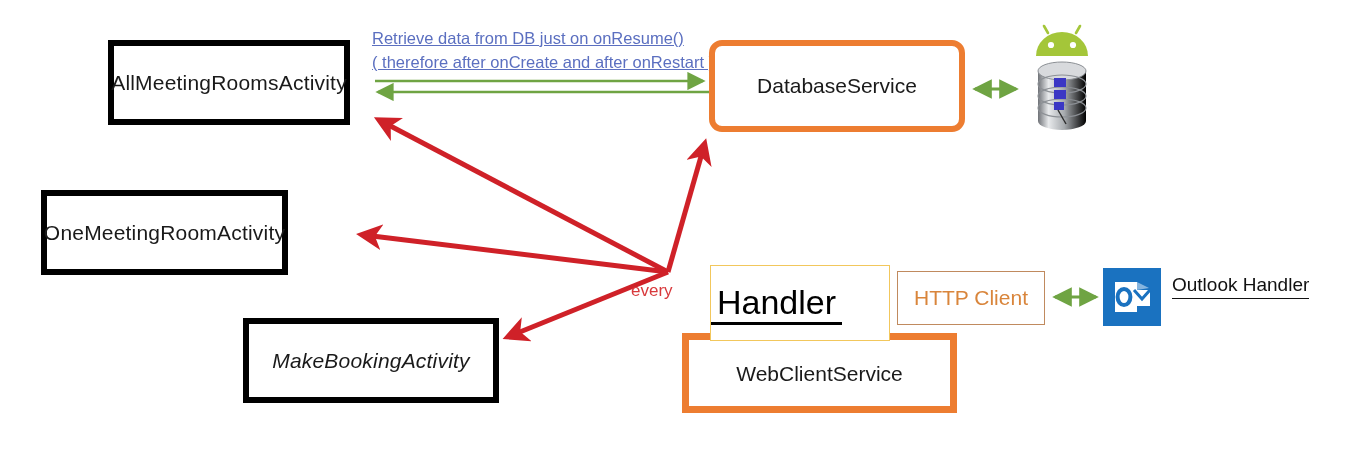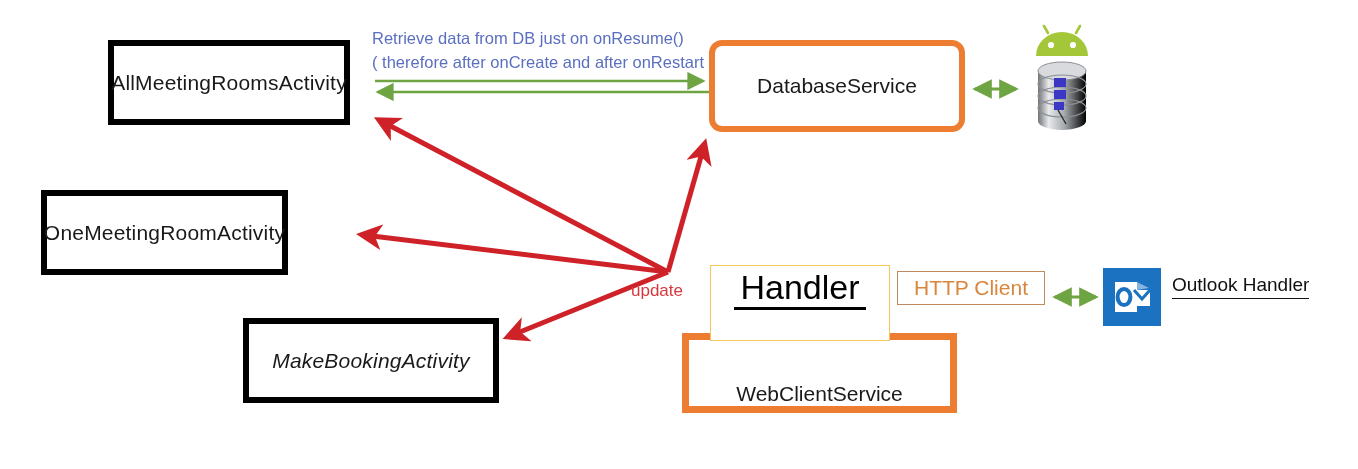--- a/index.html
+++ b/index.html
@@ -33,21 +33,21 @@
     letter-spacing: 0.2px;
   }
   .service-box {
     border: 6px solid #ed7d31;
     color: #1a1a1a;
     font-size: 21px;
   }
   .handler-box {
     border: 1.5px solid #f2c75c;
     background: #ffffff;
-    flex-direction: column;
+    flex-direction: row;
     justify-content: flex-start;
     padding-top: 4px;
     z-index: 5;
   }
   .handler-title {
     font-size: 34px;
     color: #000000;
     line-height: 1.05;
     border-bottom: 3px solid #000000;
     padding: 0 6px 1px 6px;
@@ -58,21 +58,21 @@
     gap: 5px;
     font-size: 22px;
     color: #000000;
     margin-top: 3px;
   }
   .webclient-box {
     border: 7px solid #ed7d31;
     color: #1a1a1a;
     font-size: 21px;
     align-items: flex-end;
-    padding-bottom: 0;
+    padding-bottom: 20px;
     background: transparent;
     z-index: 1;
     text-align: right;
   }
   .http-box {
     border: 1.5px solid #c08a5e;
     color: #d9853b;
     font-size: 21px;
   }
   .note {
@@ -135,26 +135,26 @@
     <line x1="975" y1="89" x2="1016" y2="89" stroke="#6fa443" stroke-width="2.8" marker-end="url(#greenArrow)" marker-start="url(#greenArrowStart)"></line>
 
     <line x1="1055" y1="297" x2="1096" y2="297" stroke="#6fa443" stroke-width="2.8" marker-end="url(#greenArrow)" marker-start="url(#greenArrowStart)"></line>
 
     <line x1="668" y1="272" x2="381" y2="121" stroke="#cf2128" stroke-width="5" marker-end="url(#redArrow)"></line>
     <line x1="668" y1="272" x2="364" y2="235" stroke="#cf2128" stroke-width="5" marker-end="url(#redArrow)"></line>
     <line x1="668" y1="272" x2="510" y2="336" stroke="#cf2128" stroke-width="5" marker-end="url(#redArrow)"></line>
     <line x1="668" y1="272" x2="704" y2="146" stroke="#cf2128" stroke-width="5" marker-end="url(#redArrow)"></line>
   </svg>
 
-  <div class="note" style="left:372px; top:27px;">
+  <div class="note" style="left:372px; top:27px;text-decoration:underline;">
     <div>Retrieve data from DB just on onResume()</div>
     <div>( therefore after onCreate and after onRestart )</div>
   </div>
 
-  <div class="update-label" style="left:631px; top:281px;">update</div>
+  <div class="update-label" style="left:631px; top:281px;">every</div>
 
   <div class="node activity-box" style="left:41px; top:190px; width:247px; height:85px;">
     <span>OneMeetingRoomActivity</span>
   </div>
 
   <div class="node activity-box" style="left:108px; top:40px; width:242px; height:85px;">
     <span>AllMeetingRoomsActivity</span>
   </div>
 
   <div class="node activity-box" style="left:243px; top:318px; width:256px; height:85px;font-style:italic;">
@@ -196,21 +196,21 @@
   </div>
 
   <div class="node webclient-box" style="left:682px; top:333px; width:275px; height:80px;">
     <span>WebClientService</span>
   </div>
 
   <div class="node handler-box" style="left:710px; top:265px; width:180px; height:76px;">
     <span class="handler-title">Handler</span>
   </div>
 
-  <div class="node http-box" style="left:897px; top:271px; width:148px; height:34px;">
+  <div class="node http-box" style="left:897px; top:271px; width:148px; height:54px;">
     <span>HTTP Client</span>
   </div>
 
   <div class="icon-wrap" style="left:1103px; top:268px; width:58px; height:58px;">
     <svg width="58" height="58" viewBox="0 0 58 58">
       <rect x="0" y="0" width="58" height="58" fill="#1a72c0"></rect>
       <path d="M12 14 h22 v30 h-22 z" fill="#ffffff"></path>
       <path d="M34 14 L46 20 L34 22 z" fill="#cfe2f3" opacity="0.6"></path>
       <ellipse cx="21" cy="29" rx="6.4" ry="8" fill="none" stroke="#1a72c0" stroke-width="4"></ellipse>
       <path d="M31 22 h16 v16 h-16 z" fill="#ffffff"></path>

